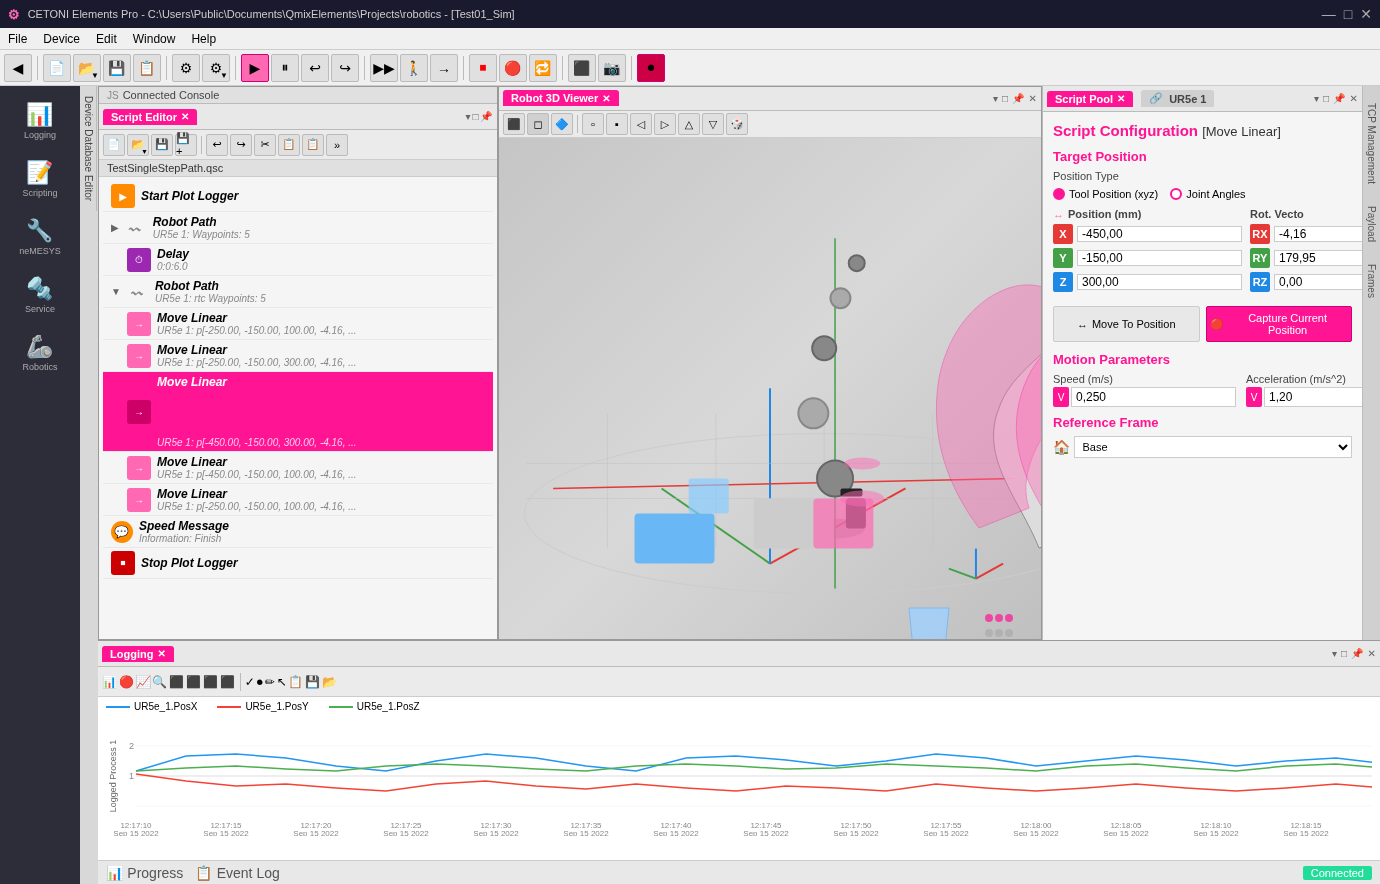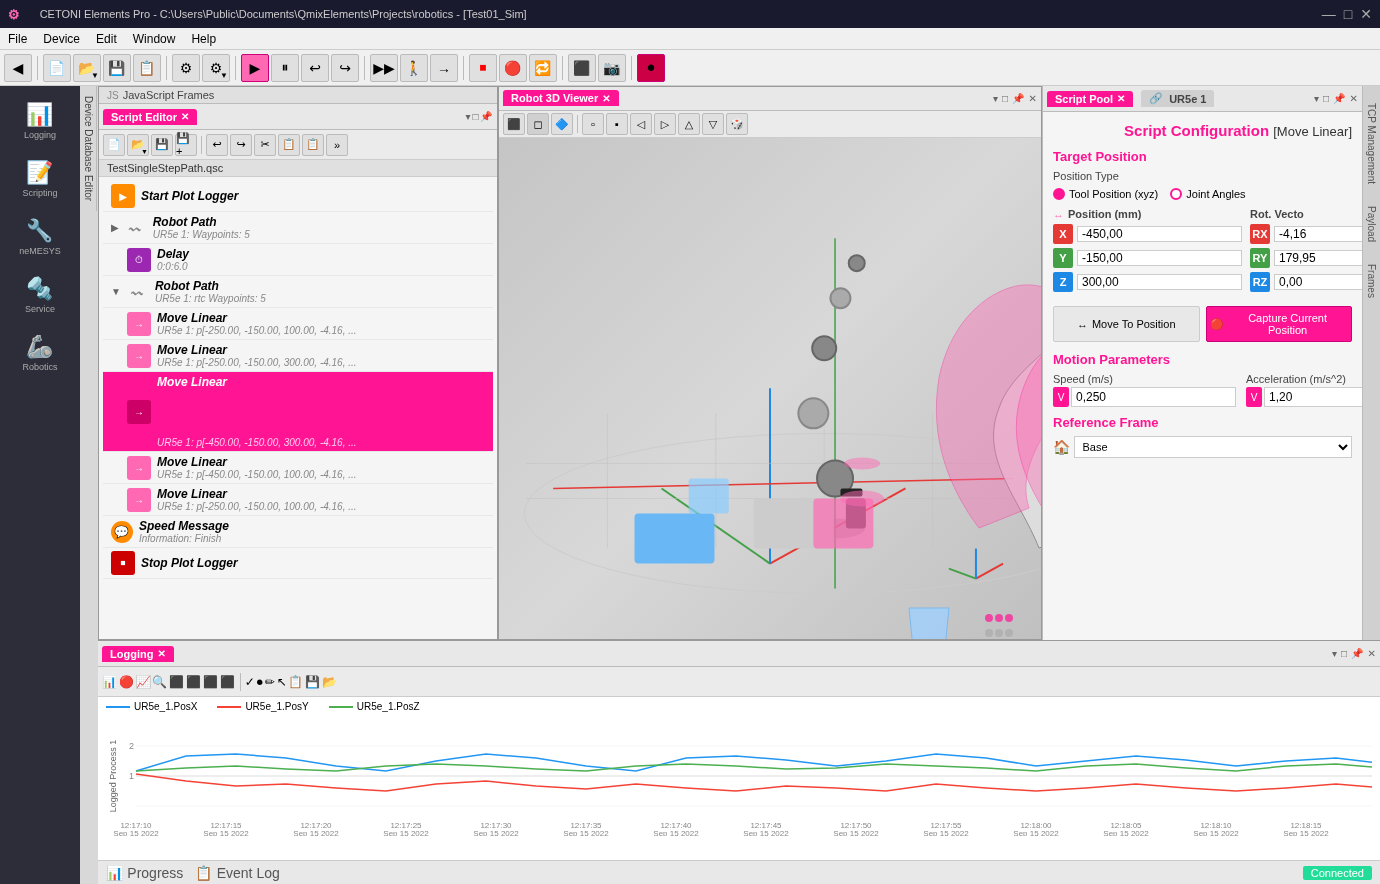--- a/index.html
+++ b/index.html
@@ -1,20 +1,20 @@
 <!DOCTYPE html>
 <html><head>
   <meta charset="utf-8">
   <style>
     * { box-sizing: border-box; margin: 0; padding: 0; }
     body { font-family: 'Segoe UI', Arial, sans-serif; font-size: 12px; background: #c8c8c8; width: 1380px; height: 884px; overflow: hidden; }
 
     
     .title-bar { background: #1a1a2e; color: #ccc; display: flex; align-items: center; justify-content: space-between; padding: 4px 8px; height: 28px; }
-    .title-bar .title { font-size: 11px; margin-left: 12px; }
+    .title-bar .title { font-size: 11px; }
     .title-bar .win-controls { display: flex; gap: 8px; font-size: 14px; }
     .title-bar .win-controls span { cursor: pointer; color: #aaa; }
 
     
     .menu-bar { background: #f0f0f0; display: flex; align-items: center; padding: 2px 8px; height: 22px; border-bottom: 1px solid #ccc; }
     .menu-bar span { margin-right: 16px; font-size: 12px; cursor: pointer; }
 
     
     .toolbar { background: #f0f0f0; display: flex; align-items: center; padding: 2px 4px; height: 36px; border-bottom: 1px solid #ccc; gap: 2px; }
     .toolbar .tb-btn { width: 28px; height: 28px; background: #e0e0e0; border: 1px solid #bbb; display: flex; align-items: center; justify-content: center; cursor: pointer; font-size: 14px; border-radius: 2px; }
@@ -63,21 +63,21 @@
 
     
     .viewer-3d { flex: 1; background: #d8d8d8; position: relative; }
     .viewer-bg { width: 100%; height: 100%; background: linear-gradient(135deg, #c5c5c5 0%, #d8d8d8 50%, #c0c0c0 100%); position: relative; overflow: hidden; }
 
     
     .right-panel { width: 320px; background: #f5f5f5; border-left: 1px solid #bbb; display: flex; flex-direction: column; overflow-y: auto; }
     .right-panel-header { display: flex; align-items: center; background: #e8e8e8; border-bottom: 1px solid #bbb; padding: 0 4px; height: 26px; gap: 4px; }
 
     .script-config { padding: 10px; }
-    .config-title { font-size: 15px; font-weight: bold; color: #ff1493; margin-bottom: 10px; text-align: right; }
+    .config-title { font-size: 15px; font-weight: bold; color: #ff1493; margin-bottom: 10px; }
     .config-title span { color: #333; font-size: 13px; font-weight: normal; }
     .section-label { font-size: 13px; font-weight: bold; color: #ff1493; margin-bottom: 6px; margin-top: 8px; }
     .position-type { display: flex; align-items: center; gap: 12px; margin-bottom: 8px; }
     .radio-item { display: flex; align-items: center; gap: 4px; font-size: 11px; cursor: pointer; }
     .radio-dot { width: 12px; height: 12px; border-radius: 50%; border: 2px solid #ff1493; background: #ff1493; display: flex; align-items: center; justify-content: center; }
     .radio-dot.empty { background: white; }
 
     .coord-row { display: flex; align-items: center; margin-bottom: 4px; gap: 4px; }
     .coord-label { width: 20px; height: 20px; border-radius: 2px; display: flex; align-items: center; justify-content: center; font-size: 11px; font-weight: bold; color: white; flex-shrink: 0; }
     .coord-label.x { background: #e53935; }
@@ -218,21 +218,21 @@
   </div>
 
   <div class="content-area">
 
     <div class="top-panels">
 
       <div class="panel script-editor">
 
         <div style="background:#e0e0e0;padding:2px 8px;font-size:11px;color:#444;border-bottom:1px solid #bbb;display:flex;align-items:center;gap:4px;">
           <span style="font-size:10px;color:#888;">JS</span>
-          <span>JavaScript Frames</span>
+          <span>Connected Console</span>
         </div>
         <div class="panel-header">
           <div class="panel-tab">
             <span>Script Editor</span>
             <span class="close-btn">✕</span>
           </div>
           <div class="panel-controls">
             <span class="panel-ctrl-btn">▾</span>
             <span class="panel-ctrl-btn">□</span>
             <span class="panel-ctrl-btn">📌</span>

